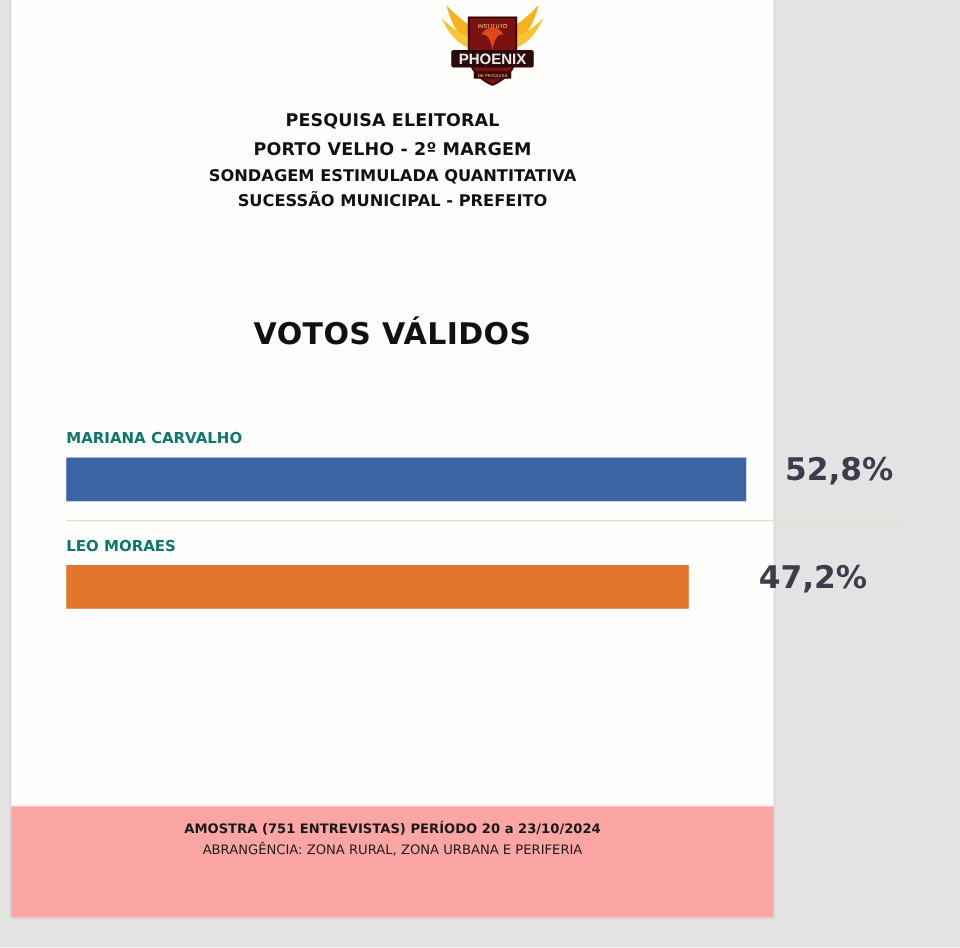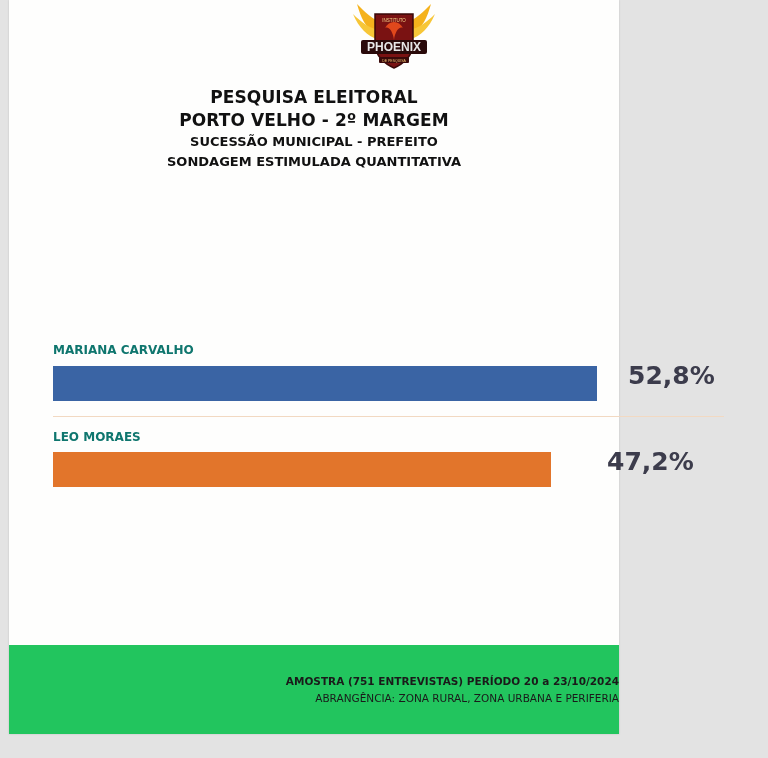--- a/index.html
+++ b/index.html
@@ -11,40 +11,40 @@
   }
   .card {
     position: absolute; left: 9px; top: 0; width: 610px; height: 734px;
     background: #fefefd;
     box-shadow: 0 0 2px rgba(0,0,0,0.15);
   }
   .logo {
     position: absolute; left: 338px; top: 0; width: 94px; height: 72px;
   }
   .header { position: absolute; left: 0; right: 0; top: 86px; text-align: center; color: #111; }
-  .h1 { font-weight: bold; font-size: 17px; line-height: 23px; letter-spacing: 0.1px; }
+  .h1 { font-weight: bold; font-size: 14px; line-height: 23px; letter-spacing: 0.1px; }
   .h2 { font-weight: bold; font-size: 13px; line-height: 20px; }
   .chart-title {
     position: absolute; left: 0; right: 0; top: 253px; text-align: center;
     font-weight: bold; font-size: 24px; color: #111; letter-spacing: 0.3px;
   }
   .row-label {
     position: absolute; left: 44px; font-weight: bold; font-size: 12px; color: #0f766e;
   }
   .bar { position: absolute; left: 44px; height: 35px; }
   .pct {
     position: absolute; font-weight: bold; font-size: 25px; color: #3c3c4c;
   }
   .divider {
     position: absolute; left: 44px; width: 671px; top: 416px; height: 1px; background: #f2d9c2;
   }
   .footer {
     position: absolute; left: 0; right: 0; top: 645px; bottom: 0;
-    background: #22c55e; text-align: right; color: #1a1a1a;
-    padding-top: 28px; box-sizing: border-box;
+    background: #fca5a5; text-align: center; color: #1a1a1a;
+    padding-top: 10px; box-sizing: border-box;
   }
   .footer .line { font-size: 10.5px; line-height: 17px; }
   .footer .line.b { font-weight: bold; }
 </style>
 </head>
 <body>
 
 <div class="card">
 
   <svg class="logo" viewBox="0 0 94 72">
@@ -60,24 +60,25 @@
     <rect x="14" y="40" width="66" height="14" rx="2" fill="#2a0a0a"></rect>
     <text x="47" y="51" text-anchor="middle" font-family="Liberation Sans, sans-serif" font-weight="bold" font-size="12" fill="#e8e8e8">PHOENIX</text>
     <text x="47" y="22" text-anchor="middle" font-family="Liberation Sans, sans-serif" font-size="4.5" fill="#f5d68a">INSTITUTO</text>
     <rect x="32" y="57" width="30" height="6" rx="1" fill="#3a0a0a"></rect>
     <text x="47" y="61.5" text-anchor="middle" font-family="Liberation Sans, sans-serif" font-size="3.5" fill="#f0c070">DE PESQUISA</text>
   </svg>
 
   <div class="header">
     <div class="h1">PESQUISA ELEITORAL</div>
     <div class="h1">PORTO VELHO - 2º MARGEM</div>
+    <div class="h2">SONDAGEM ESTIMULADA QUANTITATIVA</div>
     <div class="h2">SUCESSÃO MUNICIPAL - PREFEITO</div>
-    <div class="h2">SONDAGEM ESTIMULADA QUANTITATIVA</div>
   </div>
 
+  <div class="chart-title">VOTOS VÁLIDOS</div>
 
   <div class="row-label" style="top:343px;">MARIANA CARVALHO</div>
   <div class="bar" style="top:366px; width:544px; background:#3a64a4;"></div>
   <div class="pct" style="left:604px; top:361px;margin-left:15px;">52,8%</div>
 
   <div class="divider"></div>
 
   <div class="row-label" style="top:430px;">LEO MORAES</div>
   <div class="bar" style="top:452px; width:498px; background:#e2752b;"></div>
   <div class="pct" style="left:598px; top:447px;">47,2%</div>

